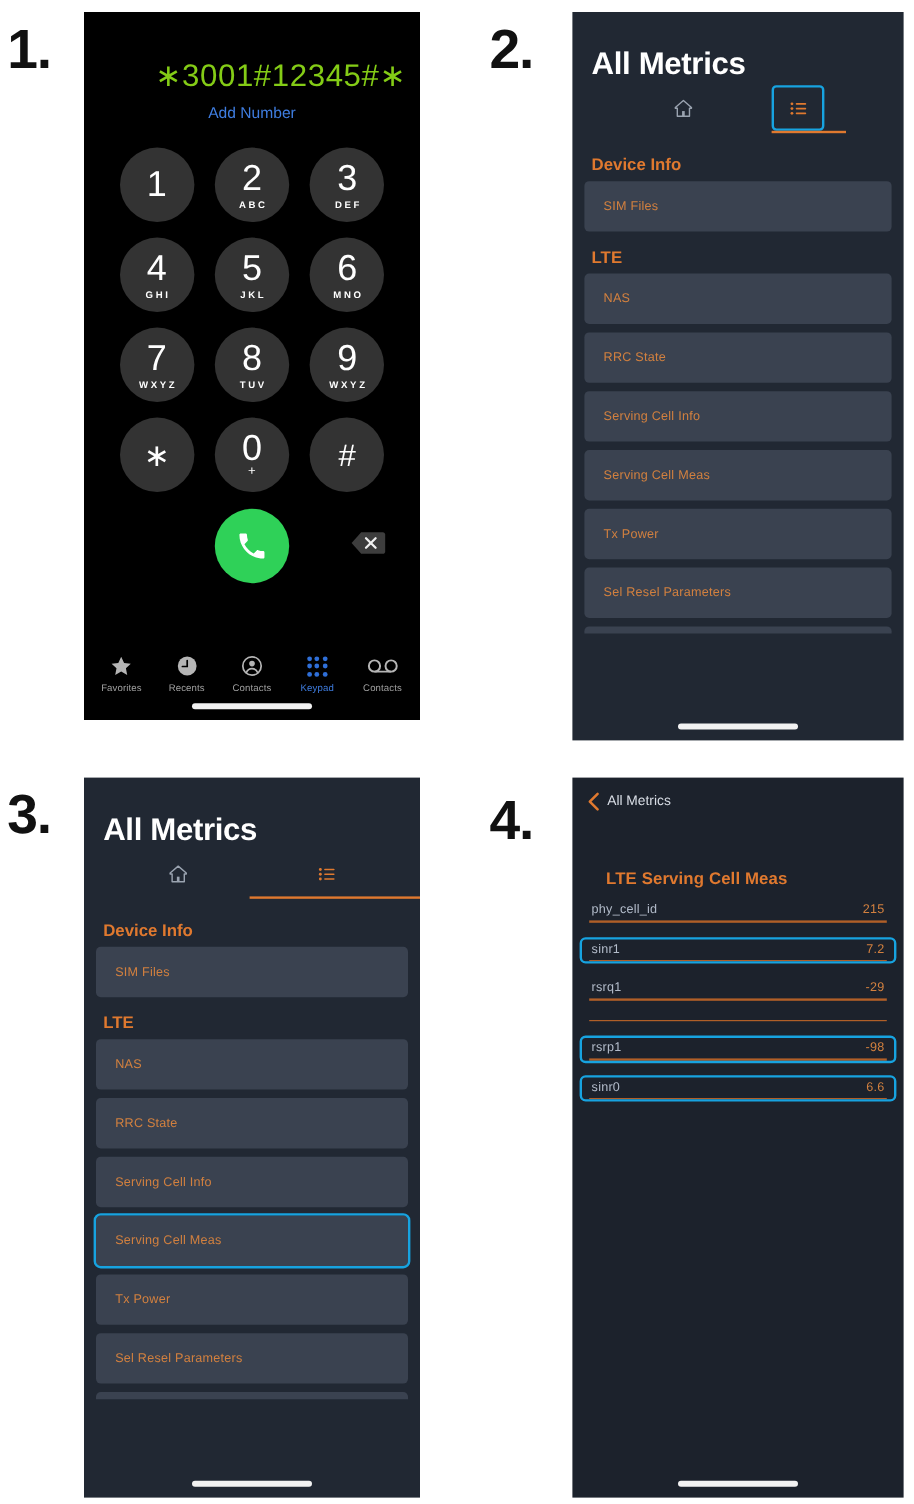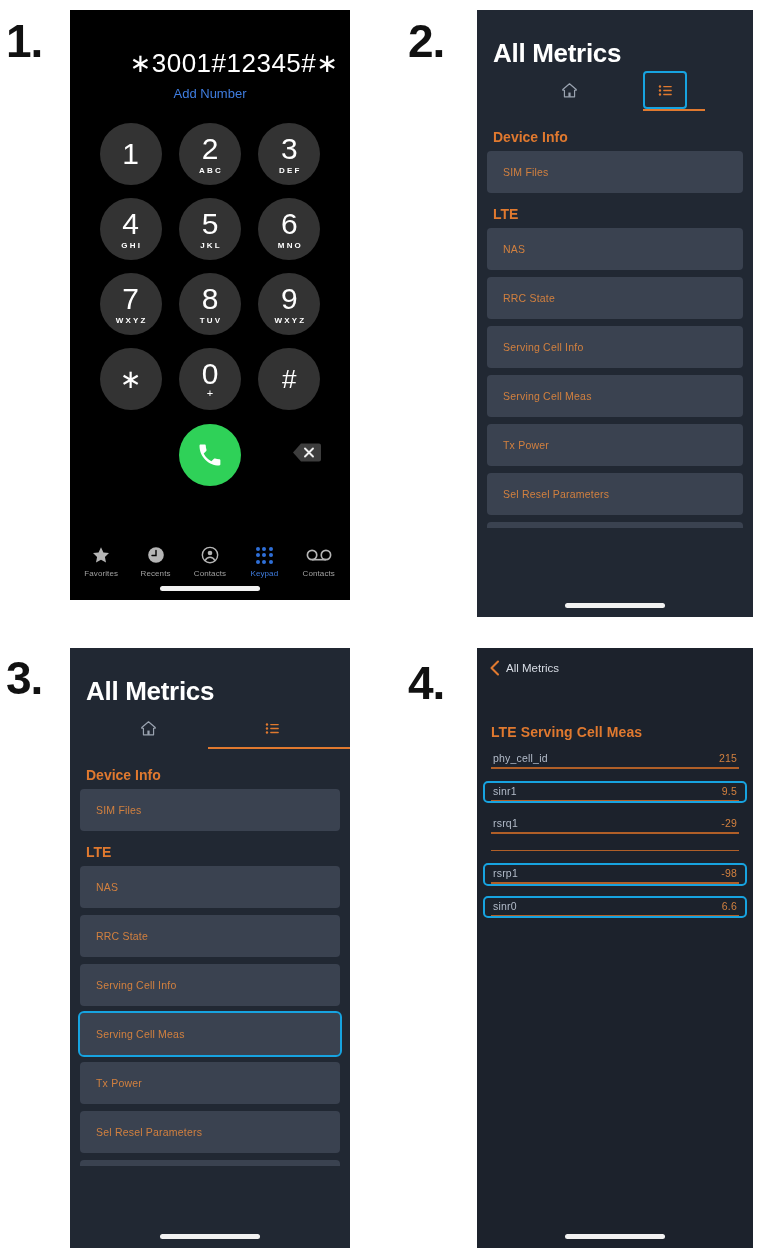--- a/index.html
+++ b/index.html
@@ -54,21 +54,21 @@
     border-radius: 3px;
     background: #f2f2f2;
   }
 
   
   .dialer-display {
     margin-top: 38px;
     text-align: center;
   }
   .dialer-number {
-    color: #ffffff;
+    color: #84cc16;
     font-size: 26px;
     font-weight: 300;
     letter-spacing: 0.5px;
     font-family: "Liberation Sans", sans-serif;
     padding-left: 48px;
   }
   .dialer-add {
     margin-top: 7px;
     color: #3f7de0;
     font-size: 13px;
@@ -275,21 +275,21 @@
     cursor: pointer;
   }
   .detail-back-label {
     color: #d8dde5;
     font-size: 11.5px;
   }
   .detail-title {
     color: #e0792f;
     font-size: 14px;
     font-weight: bold;
-    padding: 48px 14px 0 14px;
+    padding: 48px 14px 0 28px;
     letter-spacing: 0.1px;
   }
   .detail-list {
     padding: 10px 8px 0 8px;
   }
   .drow {
     margin-bottom: 14px;
     border-radius: 3px;
     padding: 2px 2px 0 2px;
   }
@@ -567,21 +567,21 @@
         <div class="drow">
           <div class="drow-inner">
             <span class="dlabel">phy_cell_id</span>
             <span class="dvalue">215</span>
           </div>
           <div class="drule"></div>
         </div>
         <div class="drow boxed">
           <div class="drow-inner">
             <span class="dlabel">sinr1</span>
-            <span class="dvalue">9.5</span>
+            <span class="dvalue">7.2</span>
           </div>
           <div class="drule"></div>
         </div>
         <div class="drow">
           <div class="drow-inner">
             <span class="dlabel">rsrq1</span>
             <span class="dvalue">-29</span>
           </div>
           <div class="drule"></div>
         </div>

